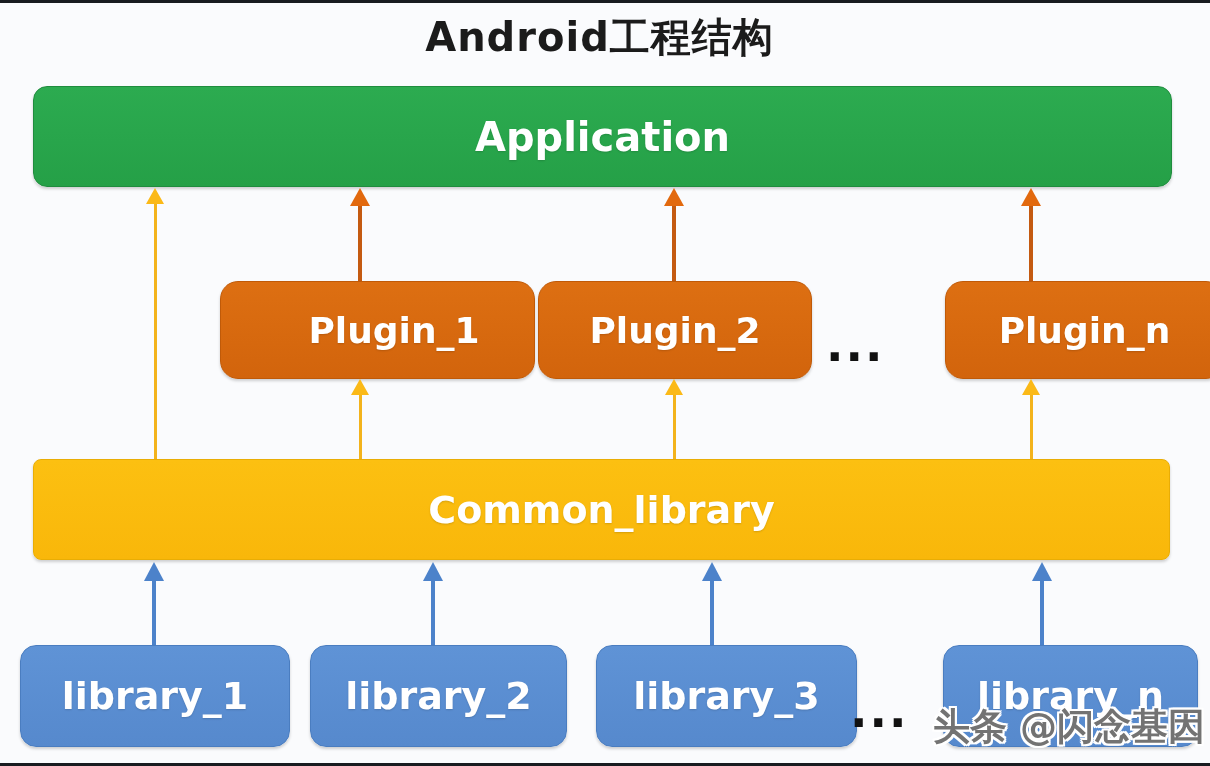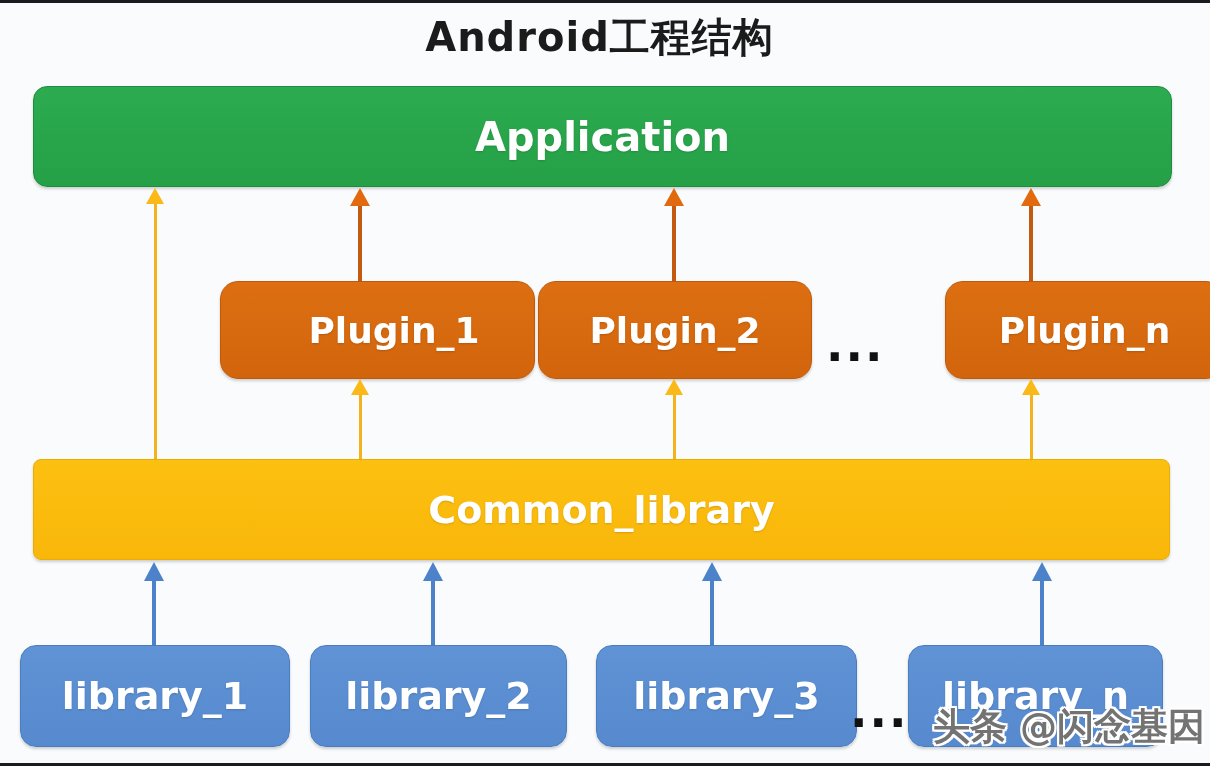--- a/index.html
+++ b/index.html
@@ -45,21 +45,21 @@
   }
 
   .library{
     top:645px;height:100px;border-radius:16px;
     background:linear-gradient(#5f93d6,#5689cd);border:1px solid #4a7dc0;
     font-size:38px;
   }
   .library.l1{left:20px;width:268px;}
   .library.l2{left:310px;width:255px;}
   .library.l3{left:584px;width:259px;margin-left:12px;}
-  .library.ln{left:908px;width:253px;}
+  .library.ln{left:943px;width:253px;}
 
   .ellipsis{
     position:absolute;font-weight:700;color:#111;font-size:46px;
     letter-spacing:2px;line-height:1;
   }
   .ellipsis.plugins{left:826px;top:322px;}
   .ellipsis.libraries{left:850px;top:688px;}
 
   
   .arrow{position:absolute;display:flex;flex-direction:column;align-items:center;width:22px;}

